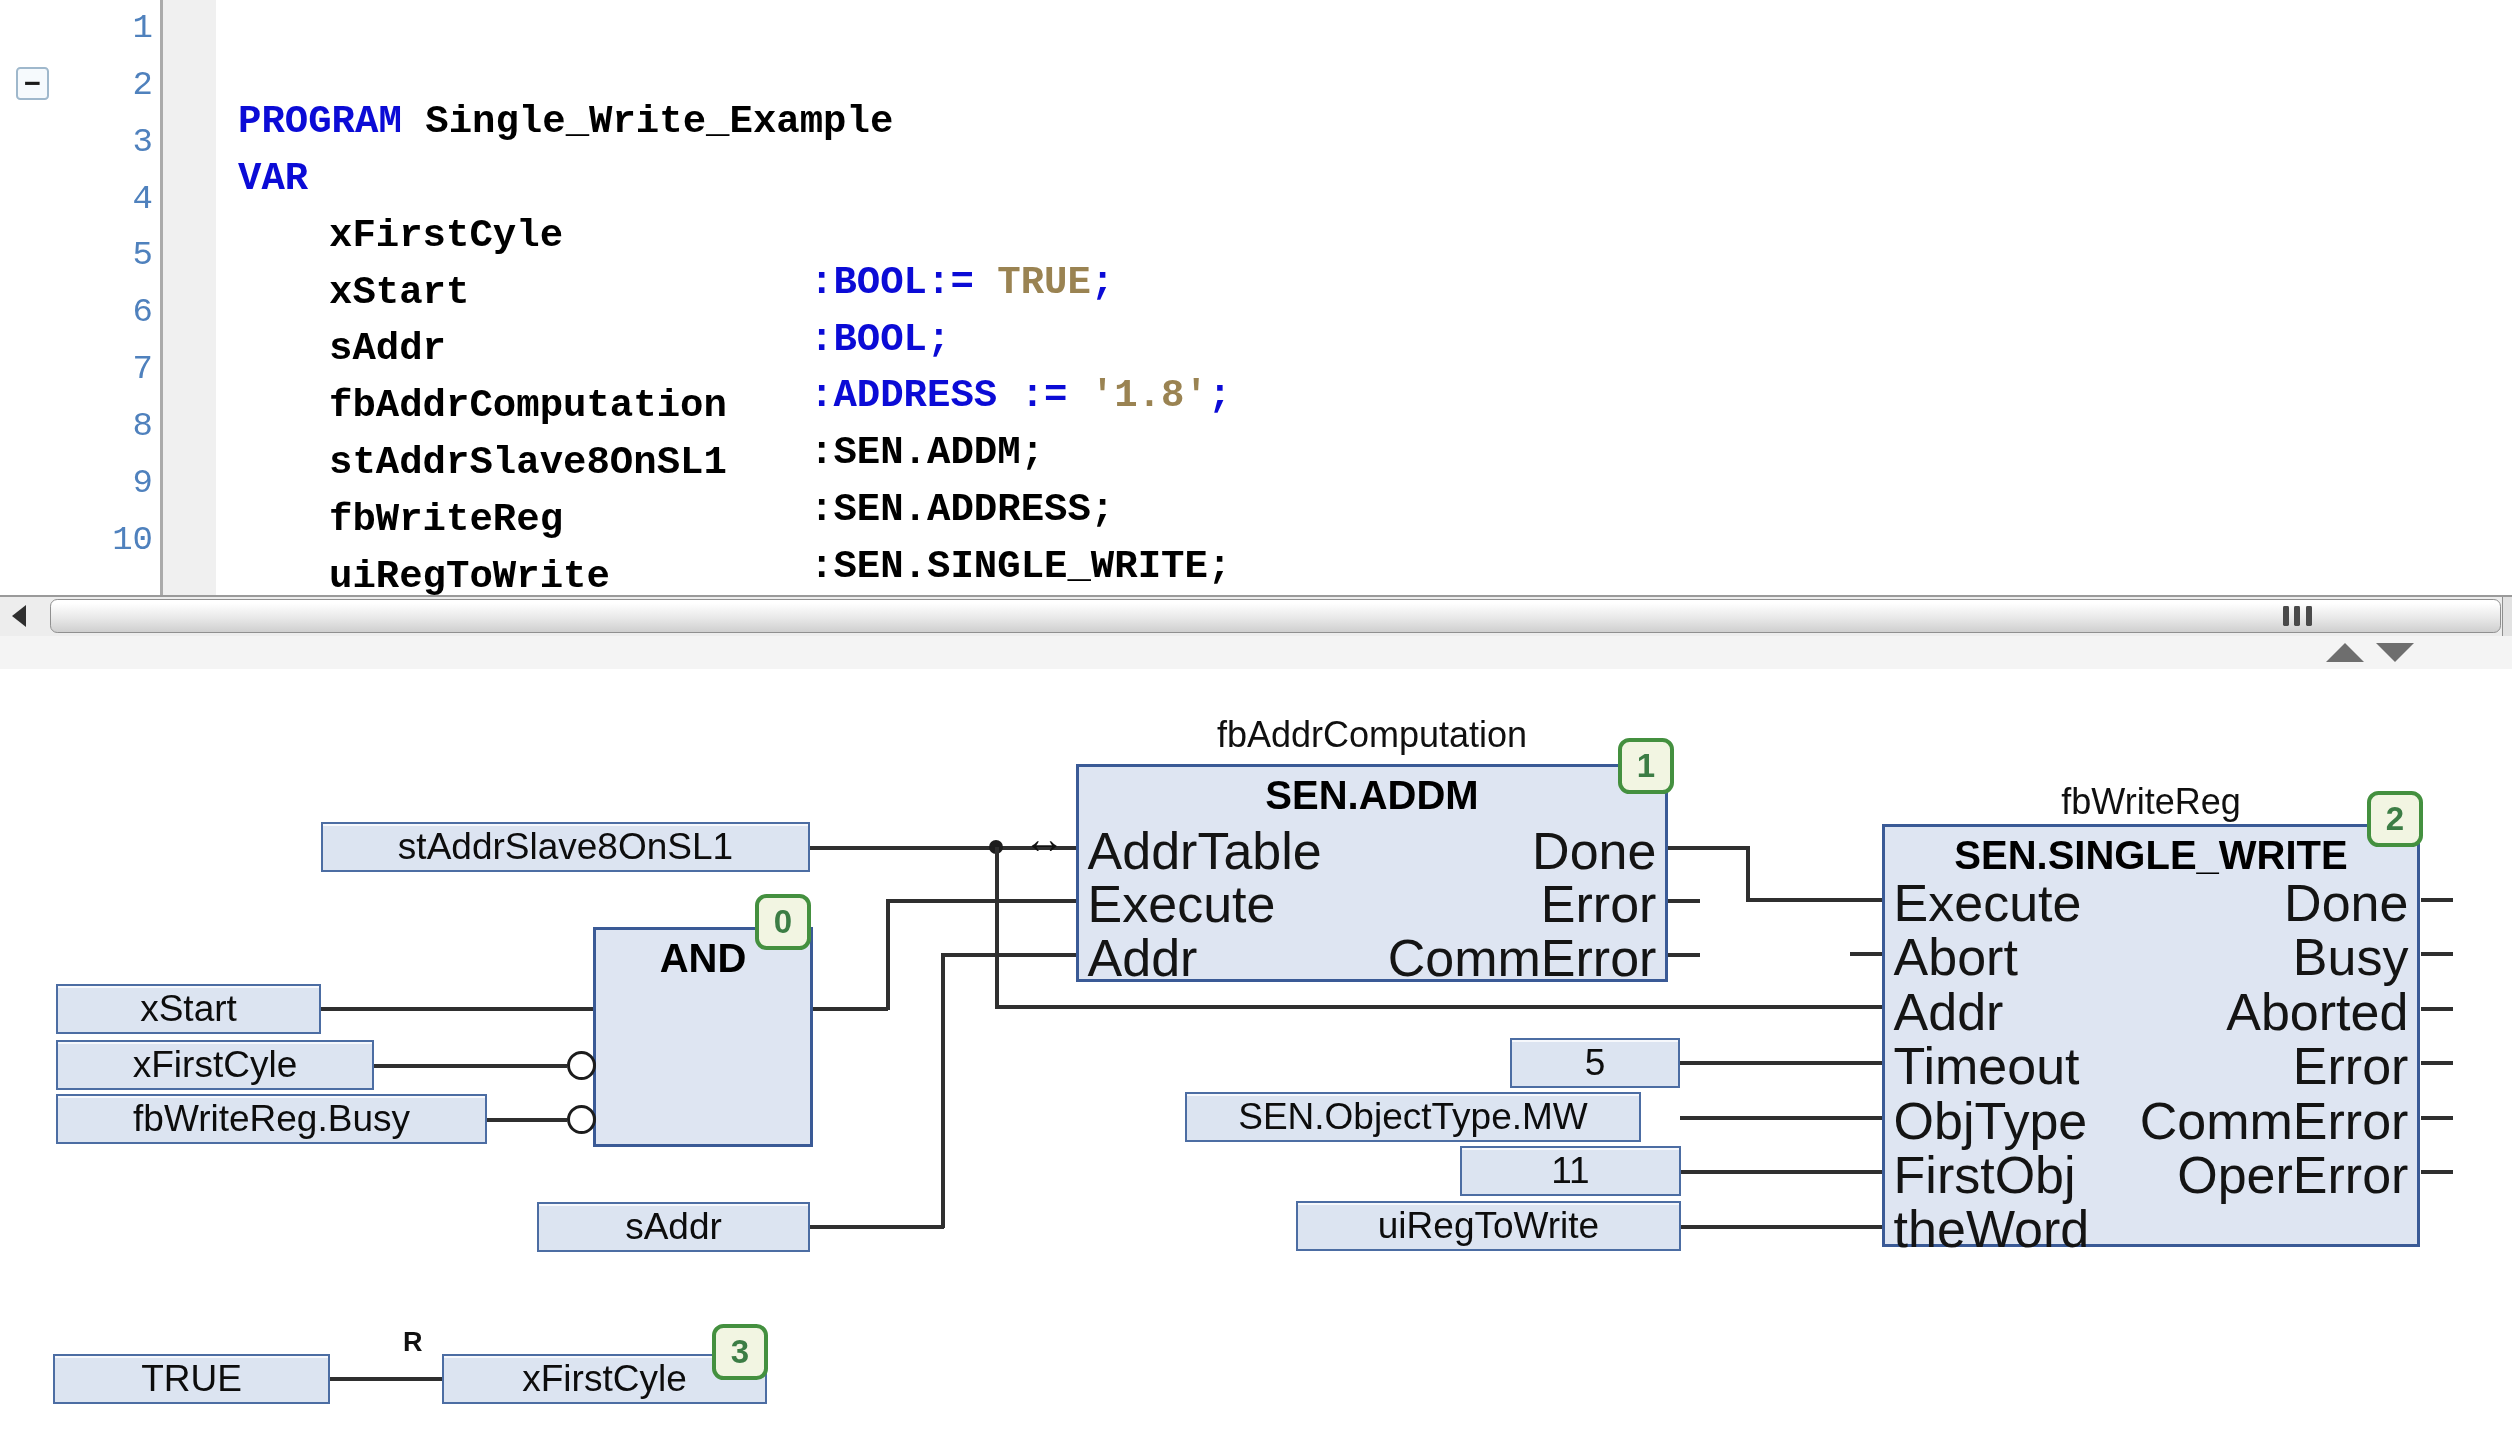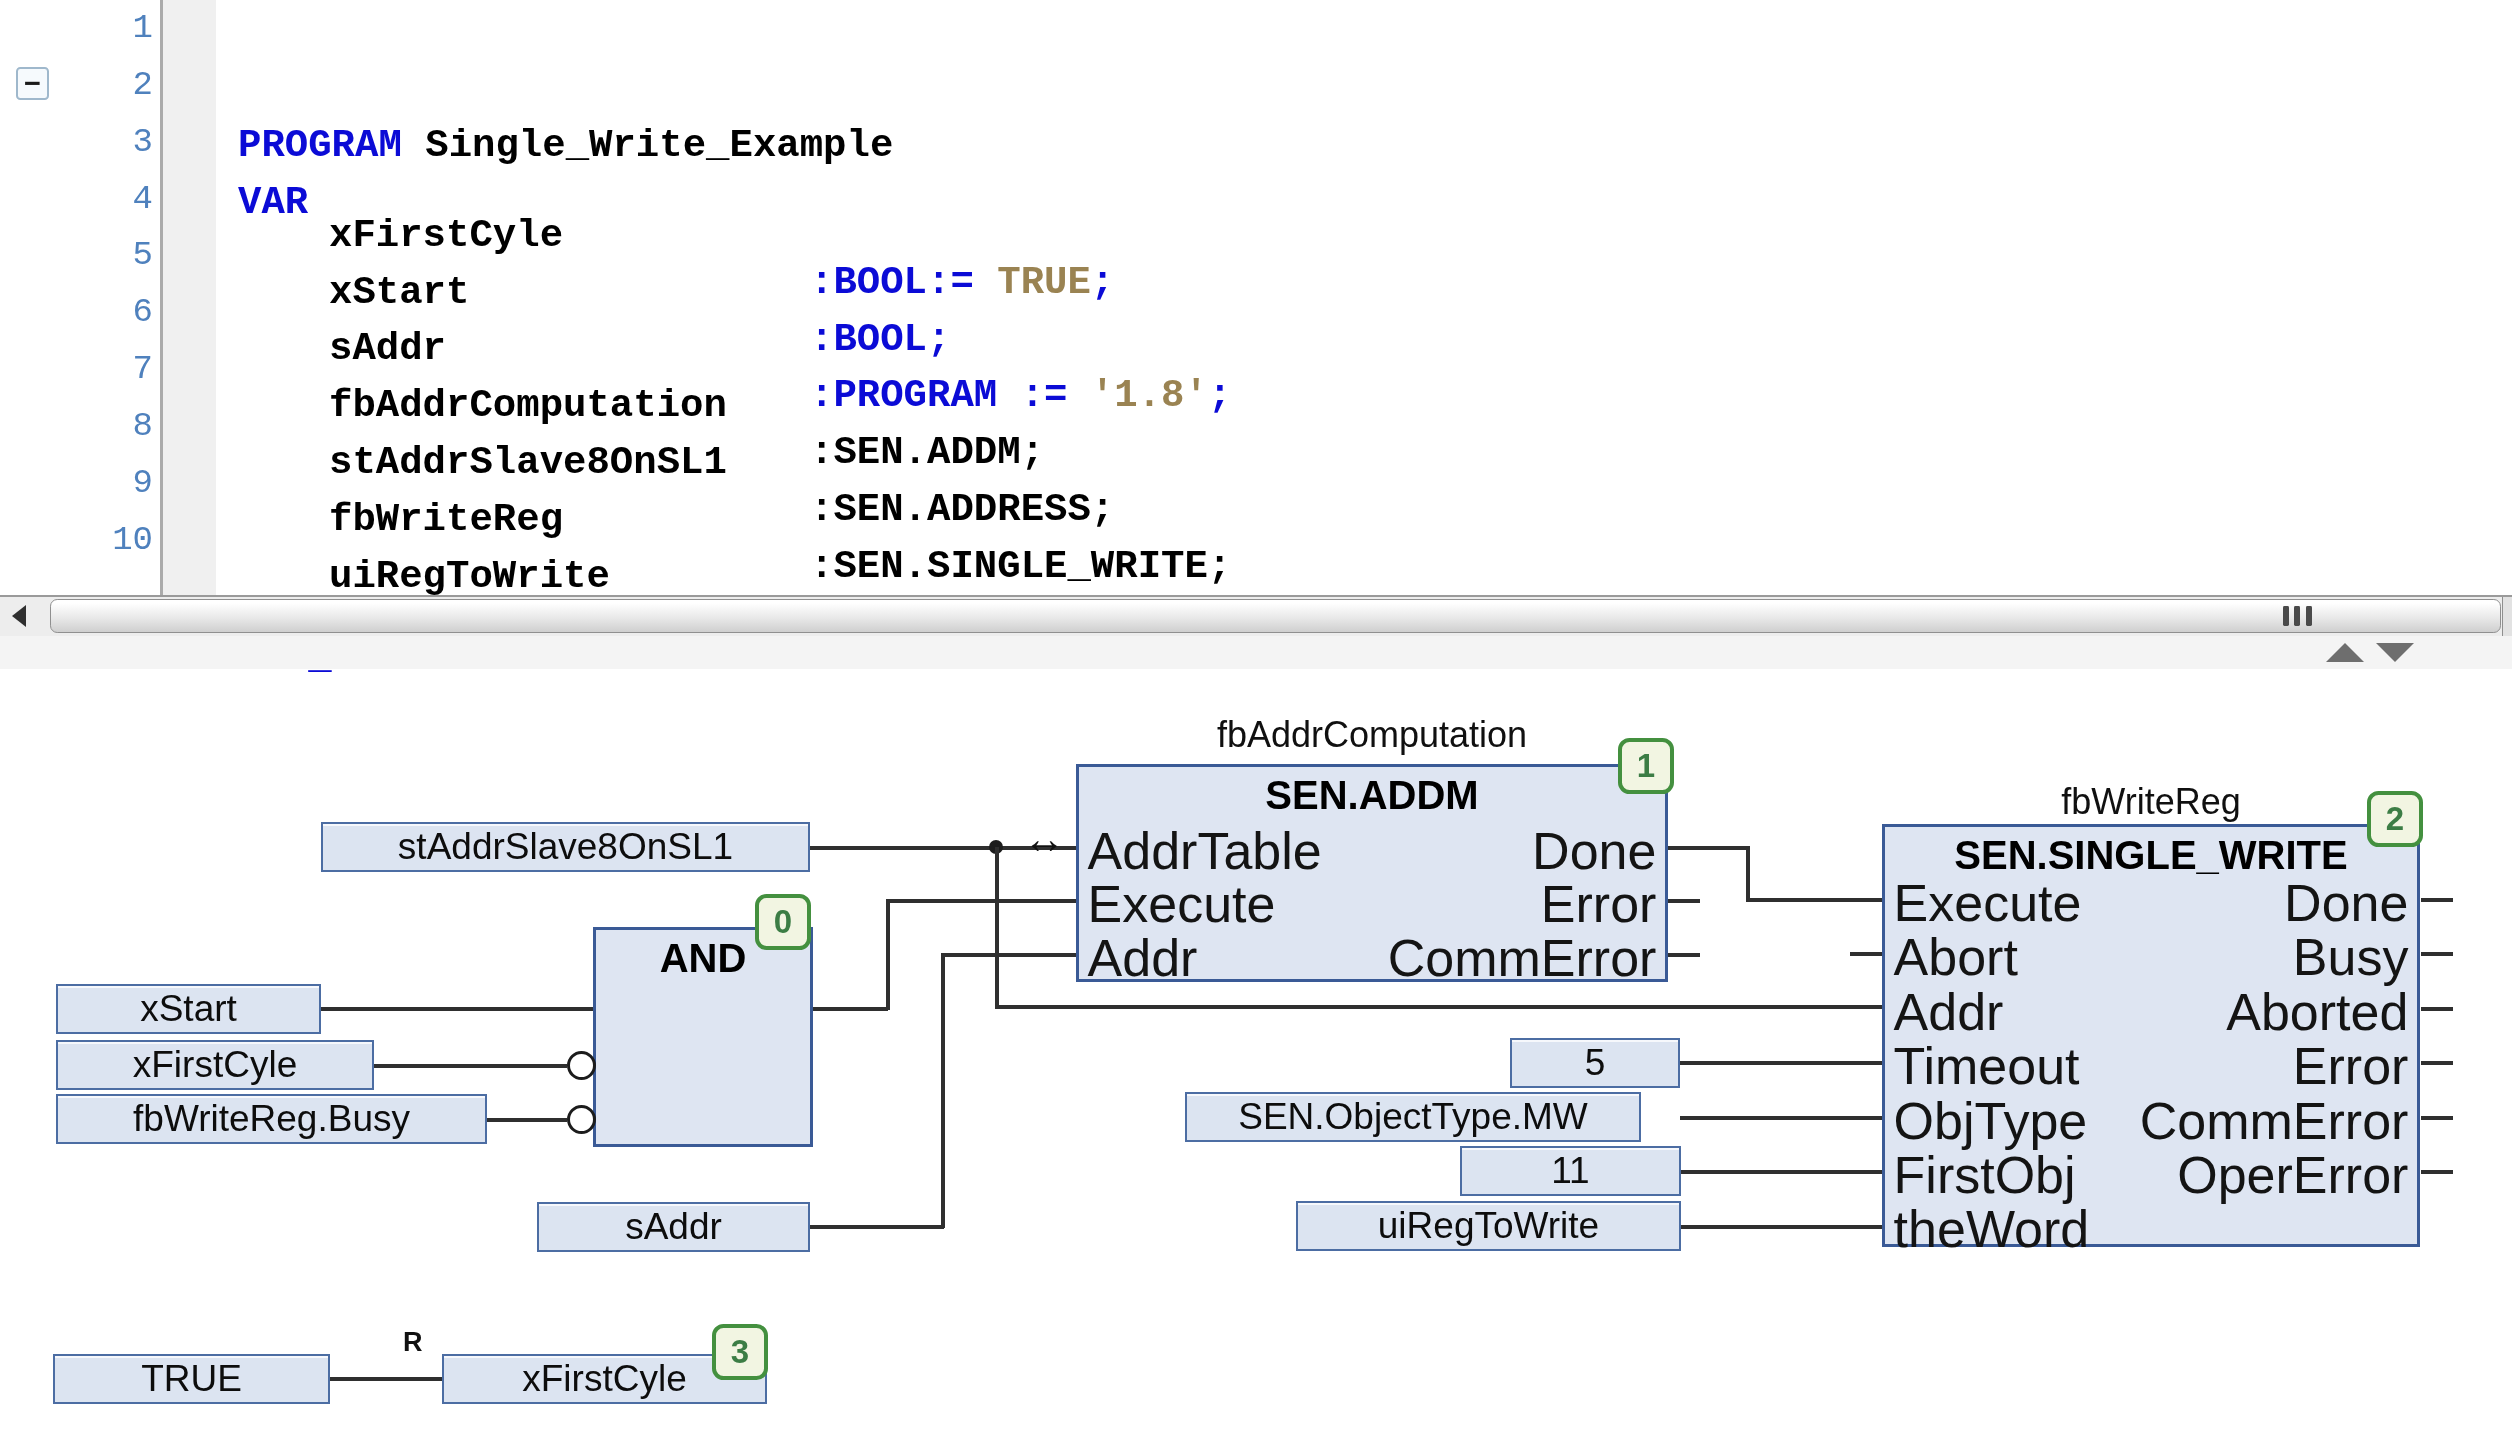--- a/index.html
+++ b/index.html
@@ -9,21 +9,21 @@
   
   .gutter-strip { position:absolute; left:163px; top:0; width:53px; height:595px; background:#f0f0f0; }
   .gutter-line  { position:absolute; left:160px; top:0; width:2.9px; height:595px; background:#ababab; }
   .fold-box { position:absolute; left:16px; top:67px; width:33px; height:33px; border:2.1px solid #9fb8cc;
               border-radius:4.3px; background:#f6fafd; color:#1a1a1a; font:700 29px/29px "Liberation Sans",sans-serif;
               text-align:center; }
   .codeline { position:absolute; left:0; width:2512px; height:47px; line-height:47px;
               font-family:"Liberation Mono","DejaVu Sans Mono",monospace; font-weight:700; font-size:39px; white-space:pre; }
   .lnum { position:absolute; left:0; top:0; width:153px; text-align:right; color:#4f81bd;
           font-weight:400; font-size:34px; }
-  .c1 { position:absolute; left:238px; white-space:pre;margin-top:24px; }
+  .c1 { position:absolute; left:238px; white-space:pre; }
   .cn { position:absolute; left:329px; color:#000; white-space:pre; }
   .ct { position:absolute; left:810px; white-space:pre; }
   .kw  { color:#0b0bd6; }
   .blk { color:#000000; }
   .val { color:#9a8352; }
 
   
   .sb-track { position:absolute; left:0; top:595px; width:2512px; height:42px; background:#ededed;
               border-top:2.1px solid #9a9a9a; }
   .tri-left { position:absolute; left:11.5px; top:605px; width:0; height:0;
@@ -77,21 +77,21 @@
     <span class="ct"><span class="kw">:BOOL:= </span><span class="val">TRUE</span><span class="kw">;</span></span>
   </div>
   <div class="codeline" style="top:176px">
     <span class="lnum">4</span>
     <span class="cn">xStart</span>
     <span class="ct"><span class="kw">:BOOL;</span></span>
   </div>
   <div class="codeline" style="top:232px">
     <span class="lnum">5</span>
     <span class="cn">sAddr</span>
-    <span class="ct"><span class="kw">:PROGRAM := </span><span class="val">'1.8'</span><span class="kw">;</span></span>
+    <span class="ct"><span class="kw">:ADDRESS := </span><span class="val">'1.8'</span><span class="kw">;</span></span>
   </div>
   <div class="codeline" style="top:289px">
     <span class="lnum">6</span>
     <span class="cn">fbAddrComputation</span>
     <span class="ct"><span class="blk">:SEN.ADDM;</span></span>
   </div>
   <div class="codeline" style="top:346px">
     <span class="lnum">7</span>
     <span class="cn">stAddrSlave8OnSL1</span>
     <span class="ct"><span class="blk">:SEN.ADDRESS;</span></span>

